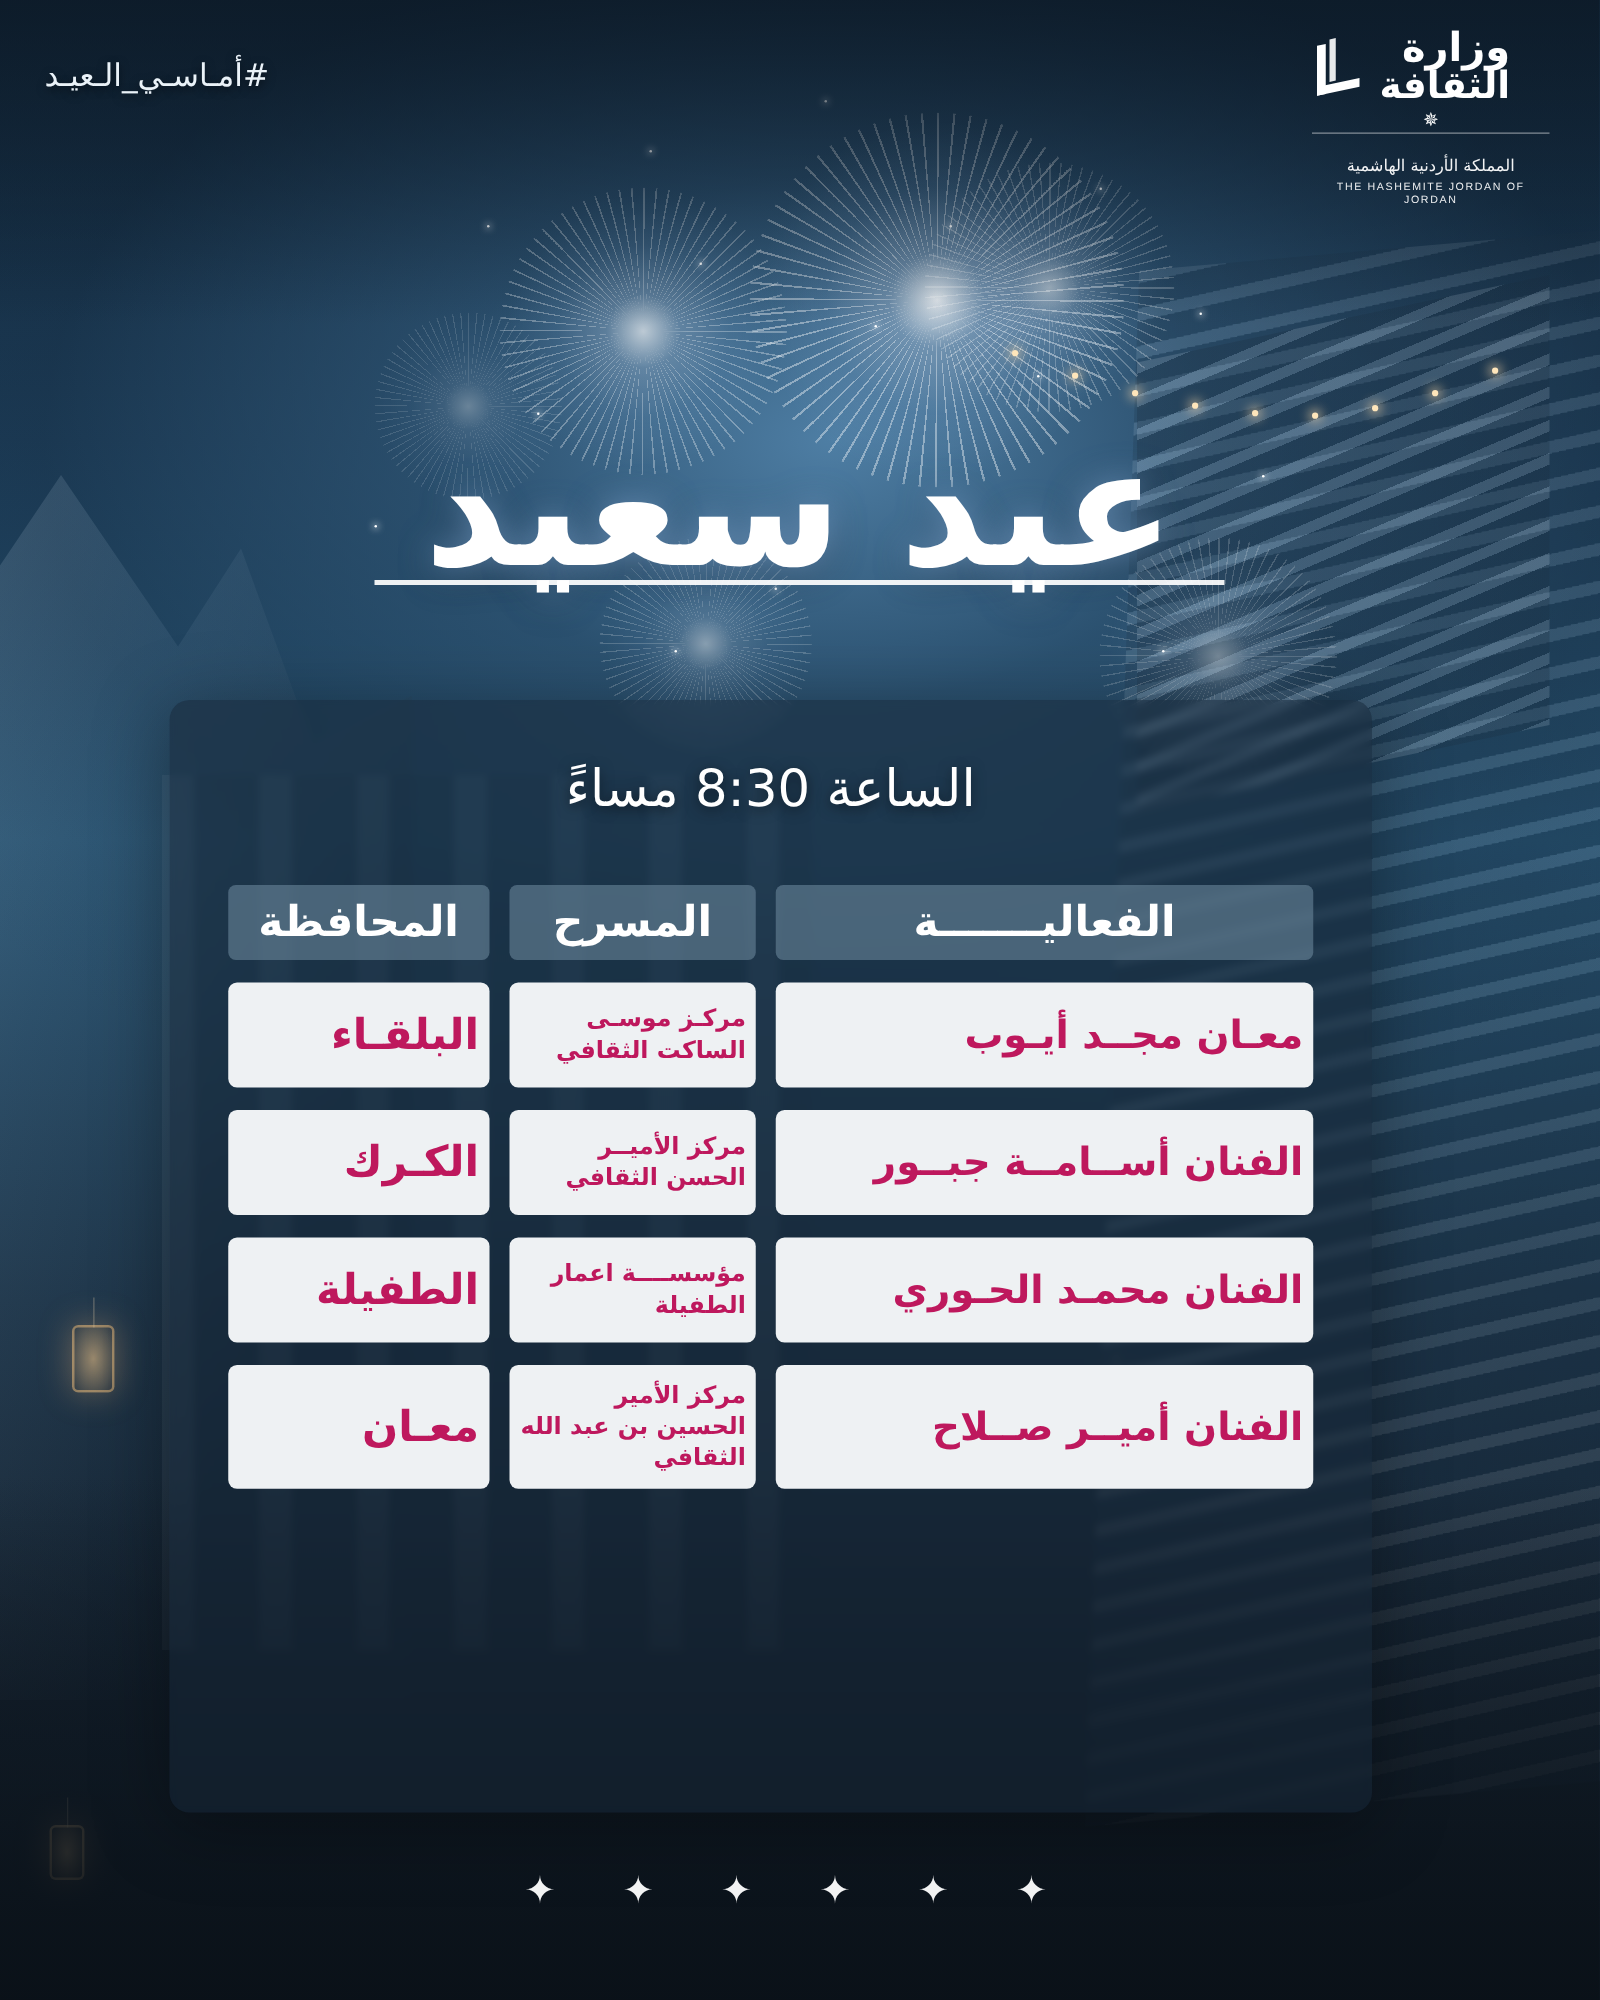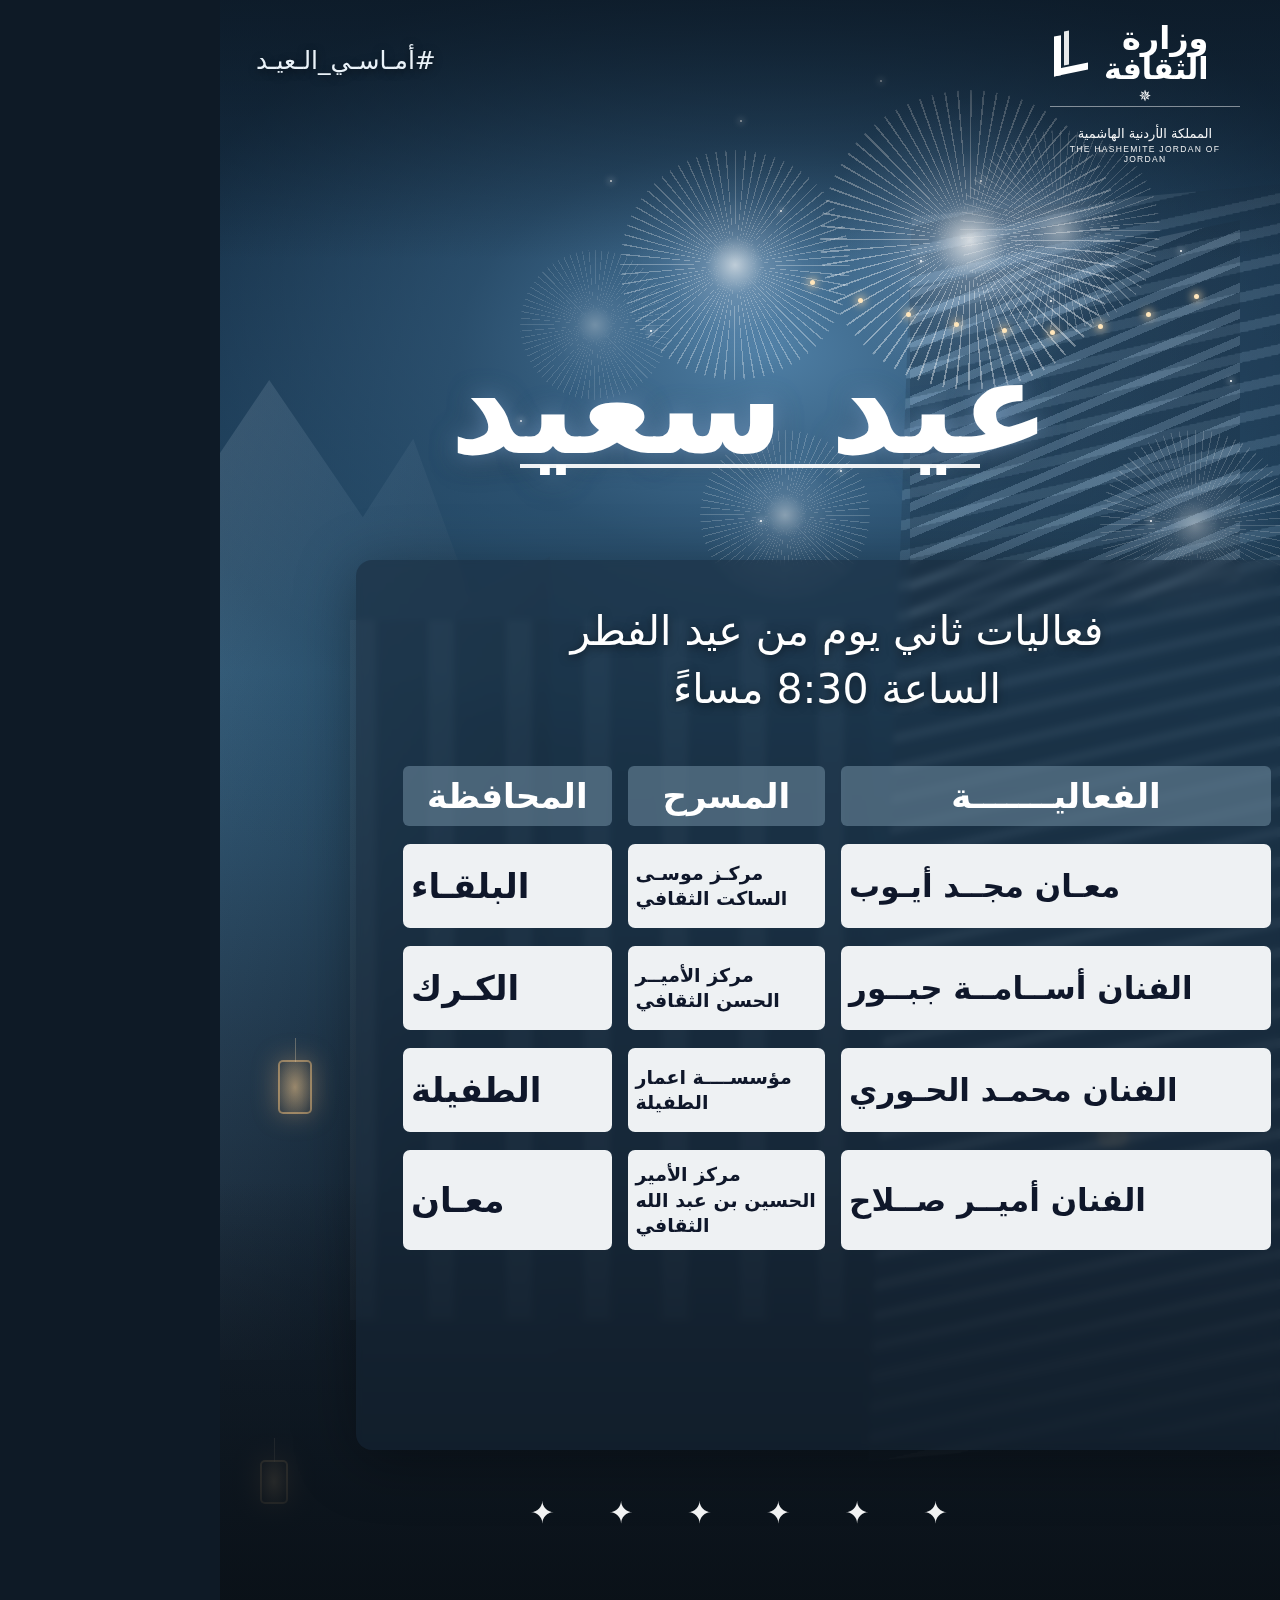--- a/index.html
+++ b/index.html
@@ -7,21 +7,21 @@
   body {
     width: 1280px;
     height: 1600px;
     overflow: hidden;
     font-family: "DejaVu Sans", "Liberation Sans", sans-serif;
     background: #0e1a26;
   }
 
   .poster {
     position: relative;
-    width: 1060px;
+    width: 1280px;
     height: 1600px;
     overflow: hidden;
     background:
       radial-gradient(ellipse 900px 600px at 52% 22%, #4e7ea4 0%, rgba(47,85,116,0.75) 35%, rgba(24,46,66,0.2) 70%, rgba(14,26,38,0) 100%),
       linear-gradient(180deg, #12283c 0%, #1b3a55 22%, #24506f 42%, #1a3145 65%, #131f2c 85%, #0d161f 100%);
   }
 
   
   .bg-layer { position: absolute; inset: 0; pointer-events: none; }
 
@@ -289,23 +289,23 @@
     font-weight: 600;
     padding: 10px 10px;
     background: rgba(104,130,152,0.62);
     border-radius: 6px;
     letter-spacing: 0.5px;
   }
   table.sched th.th-act { letter-spacing: 2px; }
 
   table.sched td {
     background: #eef1f3;
-    color: #0f172a;
+    color: #be185d;
     border-radius: 7px;
-    text-align: left;
+    text-align: right;
     vertical-align: middle;
     padding: 12px 8px;
   }
   td.gov  { font-size: 34px; font-weight: 700; letter-spacing: 3px; height: 84px; }
   td.th   { font-size: 19px; font-weight: 600; line-height: 1.32; height: 84px; }
   td.act  { font-size: 31px; font-weight: 700; letter-spacing: 1px; height: 84px; }
 
   
   .stars {
     position: absolute;
@@ -392,21 +392,20 @@
     <div class="logo-en">THE HASHEMITE JORDAN OF JORDAN</div>
   </div>
 
   <div class="title">
     <span>عيد سعيد</span>
     <span class="rule"></span>
   </div>
 
   <div class="card">
     <div class="card-heading">
-      <div>فعاليات ثاني يوم من عيد الفطر</div>
       <div>الساعة 8:30 مساءً</div>
     </div>
 
     <table class="sched">
       <colgroup>
         <col class="c-act">
         <col class="c-th">
         <col class="c-gov">
       </colgroup>
       <thead>

